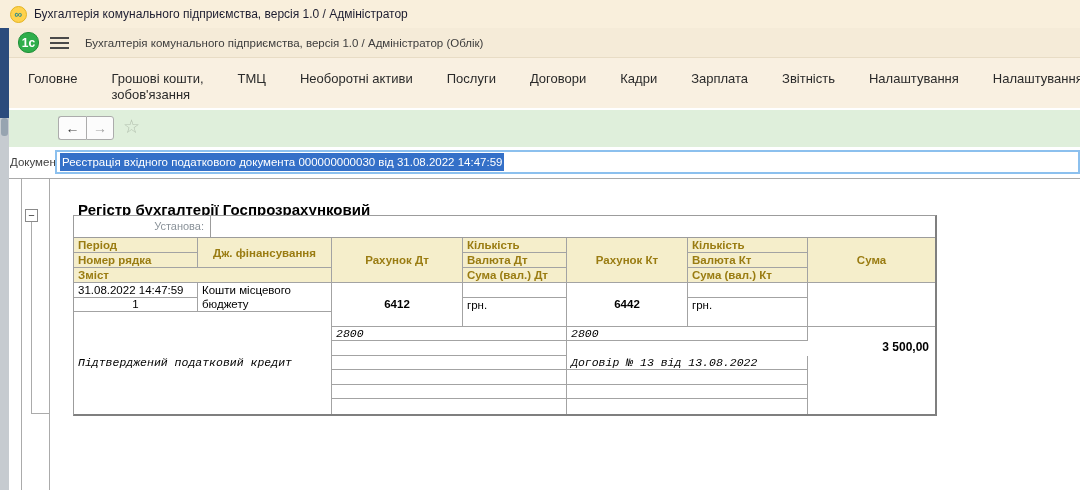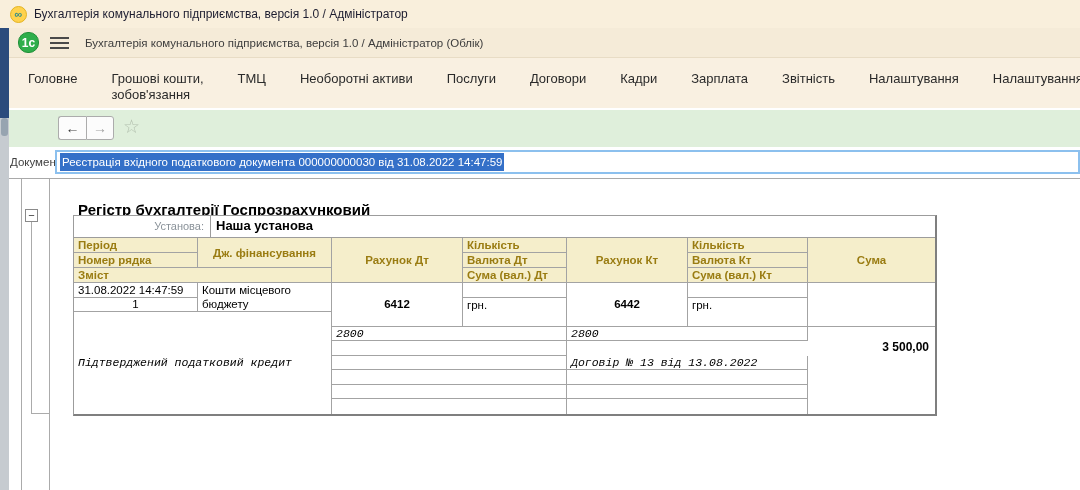--- a/index.html
+++ b/index.html
@@ -136,21 +136,20 @@
 <div class="abs vline v2"></div>
 <div class="abs collapse-box">−</div>
 <div class="abs group-vline"></div>
 <div class="abs group-elbow"></div>
 
 <div class="abs report-title">Регістр бухгалтерії Госпрозрахунковий</div>
 
 <div class="abs tablewrap">
   <div class="orgrow">
     <div class="olabel">Установа:</div>
-    <div class="ovalue">Наша установа</div>
   </div>
   <div class="grid">
 
     <div class="cell hc" style="grid-area:1/1/2/2">Період</div>
     <div class="cell hc" style="grid-area:2/1/3/2">Номер рядка</div>
     <div class="cell hc" style="grid-area:3/1/4/3">Зміст</div>
     <div class="cell hc cc" style="grid-area:1/3/4/4">Рахунок Дт</div>
     <div class="cell hc cc" style="grid-area:1/2/3/3">Дж. фінансування</div>
     <div class="cell hc" style="grid-area:1/4/2/5">Кількість</div>
     <div class="cell hc" style="grid-area:2/4/3/5">Валюта Дт</div>

